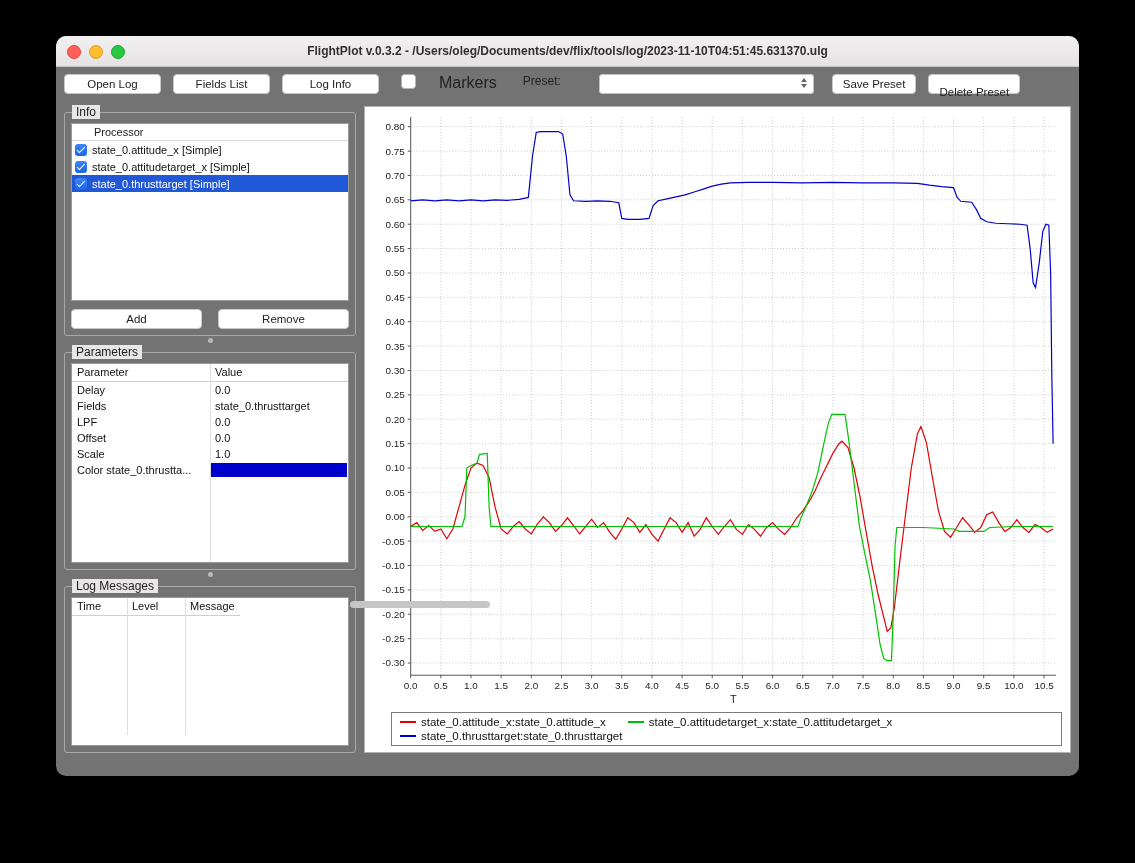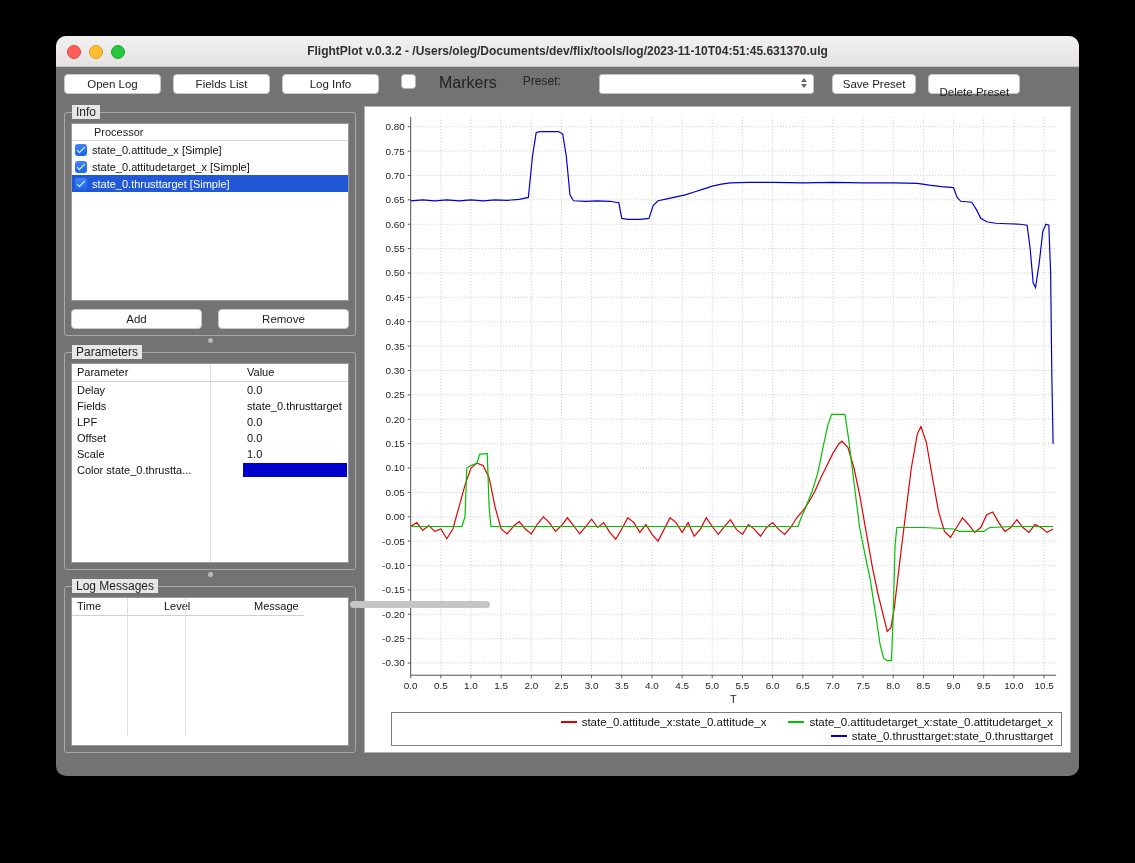--- a/index.html
+++ b/index.html
@@ -44,21 +44,21 @@
   .prow.selected{background:#2158d8;color:#fff;}
   .cb{width:12px;height:12px;border-radius:3px;background:linear-gradient(#3f84f8,#1b67e9);position:relative;flex:none;}
   .cb::after{content:"";position:absolute;left:4px;top:1.5px;width:3px;height:6.5px;
     border:solid #fff;border-width:0 1.5px 1.5px 0;transform:rotate(45deg);}
   .btnrow{margin-top:8px;display:flex;gap:16px;}
   .btn{flex:1;height:20px;background:#fff;border:1px solid #c9c9c9;border-radius:4px;font-size:11.5px;color:#222;
     text-align:center;line-height:18px;box-sizing:border-box;}
   
   .param-table{background:#fff;border:1px solid #9a9a9a;height:198px;font-size:11px;color:#111;position:relative;overflow:hidden;}
   .vsep{position:absolute;left:138px;top:0;bottom:0;width:0;border-right:1px solid #dedede;}
-  .trow{display:flex;height:16px;line-height:16px;gap:32px;}
+  .trow{display:flex;height:16px;line-height:16px;}
   .trow.head{height:17px;line-height:17px;border-bottom:1px solid #cfcfcf;}
   .tc1{width:138px;padding:0 5px;box-sizing:border-box;white-space:nowrap;overflow:hidden;flex:none;}
   .tc2{flex:1;padding:0 5px;box-sizing:border-box;white-space:nowrap;overflow:hidden;}
   .swatch{height:14px;margin-top:1px;width:100%;}
   .tc2.noPad{padding:0 1px;}
   
   .log-table{background:#fff;border:1px solid #9a9a9a;height:100%;font-size:11px;color:#111;position:relative;
     display:flex;flex-direction:row;box-sizing:border-box;}
   .log-vsep1{position:absolute;left:55px;top:0;bottom:10px;border-right:1px solid #dedede;}
   .log-vsep2{position:absolute;left:113px;top:0;bottom:10px;border-right:1px solid #dedede;}
@@ -75,21 +75,21 @@
   .chart-svg{flex:1;width:100%;}
   svg text{font-family:"Liberation Sans",sans-serif;}
   .grid{stroke:#c9c9c9;stroke-width:1;stroke-dasharray:1 2;}
   .axis{stroke:#555;stroke-width:1;}
   .tick{stroke:#555;stroke-width:1;}
   .ylab{font-size:10px;fill:#222;text-anchor:end;}
   .xlab{font-size:10px;fill:#222;text-anchor:middle;}
   .xtitle{font-size:11px;fill:#222;text-anchor:middle;}
   .legend{margin:3px 6px 0 24px;border:1px solid #7a7a7a;padding:3px 8px;font-size:11.5px;color:#111;
     display:flex;flex-direction:column;gap:2px;}
-  .legend-row{display:flex;gap:22px;justify-content:flex-end;}
+  .legend-row{display:flex;gap:22px;}
   .legend-item{display:flex;align-items:center;gap:5px;}
   .legend-line{width:16px;height:2px;flex:none;}
 </style>
 </head>
 <body>
 
 <div class="window">
 
   <div class="titlebar">
     <div class="lights">

